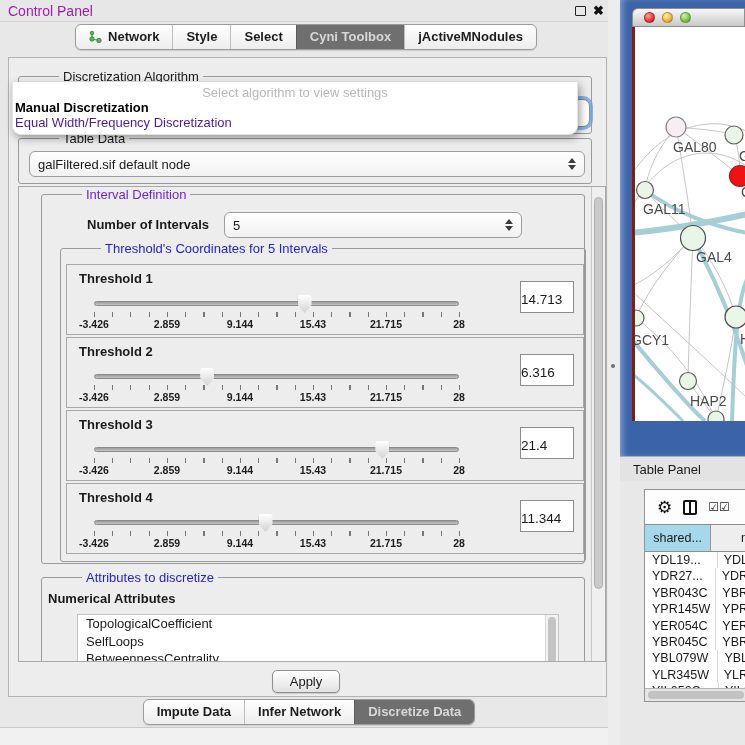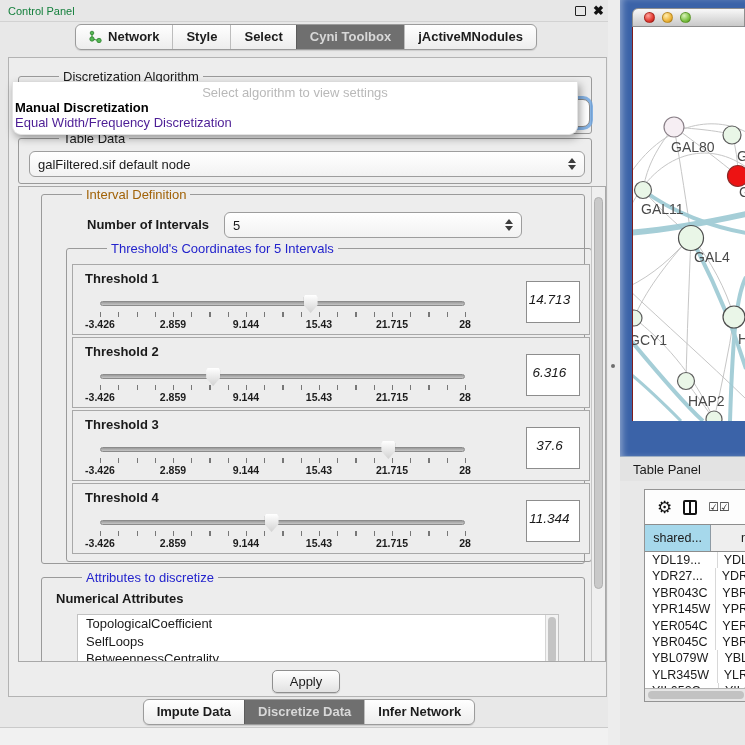--- a/index.html
+++ b/index.html
@@ -2,38 +2,38 @@
 <html><head>
 <meta charset="utf-8">
 <style>
   * { margin:0; padding:0; box-sizing:border-box; }
   html,body { width:745px; height:745px; overflow:hidden; }
   body { font-family:"Liberation Sans", sans-serif; font-size:13px; color:#1a1a1a; background:#e8e8e8; position:relative; }
   .abs { position:absolute; }
 
   
   #titlebar { left:0; top:0; width:612px; height:22px; background:#e7e7e7; border-bottom:1px solid #d2d2d2; display:flex; align-items:center; padding:0 8px; }
-  #titlebar .ttl { font-size:11px; color:#15803d; }
+  #titlebar .ttl { font-size:14px; color:#a21caf; }
   #titlebar .winbtns { margin-left:auto; display:flex; align-items:center; gap:7px; }
   .floaticon { width:11px; height:10px; border:1.6px solid #222; border-radius:1px; }
   .closeicon { font-size:13px; font-weight:bold; color:#111; line-height:1; }
 
   .segrow { display:flex; justify-content:center; }
   .seg { display:flex; border:1px solid #9b9b9b; border-radius:6px; background:linear-gradient(#ffffff,#ededed); overflow:hidden; box-shadow:0 1px 1px rgba(0,0,0,.12); }
   .seg .tab { padding:4px 13px 5px 13px; font-size:13px; font-weight:600; color:#1c1c1c; border-left:1px solid #bdbdbd; display:flex; align-items:center; gap:6px; white-space:nowrap; cursor:default; }
   .seg .tab:first-child { border-left:none; }
   .seg .tab.sel { background:#6f6f6f; color:#d8d8d8; border-left-color:#5c5c5c; }
   #toptabs { left:0; top:24px; width:612px; }
   #bottomtabs { left:3px; top:699px; width:612px; }
 
   #panel { left:8px; top:57px; width:599px; height:640px; background:#ededed; border:1px solid #b3b3b3; }
 
   .grp { position:absolute; border:1px solid #9a9a9a; border-radius:3px; }
   .glabel { position:absolute; top:-8px; left:8px; background:#ededed; padding:0 4px; font-size:13px; white-space:nowrap;margin-left:32px; }
-  .glabel.green { color:#a16207; }
+  .glabel.green { color:#6d28d9; }
   .glabel.blue { color:#2323cc; }
 
   .combo { position:absolute; background:linear-gradient(#ffffff,#f2f2f2); border:1px solid #9d9d9d; border-radius:6px; display:flex; align-items:center; padding:0 8px; font-size:13px; }
   .spin { margin-left:auto; display:flex; flex-direction:column; gap:2px; align-items:center; }
   .spin .up { width:0; height:0; border-left:4px solid transparent; border-right:4px solid transparent; border-bottom:5px solid #3d3d3d; }
   .spin .dn { width:0; height:0; border-left:4px solid transparent; border-right:4px solid transparent; border-top:5px solid #3d3d3d; }
 
   #combo-ghost { left:28px; top:99px; width:562px; height:28px; border-radius:7px; background:#fff; border:1px solid #8a8a8a; box-shadow:0 0 0 3px rgba(106,163,224,.8); z-index:1; }
   #popup { left:12px; top:82px; width:566px; height:53px; background:#ffffff; z-index:5; border-radius:0 0 9px 9px; box-shadow:2px 3px 8px rgba(0,0,0,.38); border:1px solid #e3e3e3; border-top:none; }
   #popup .hint { position:absolute; top:3px; left:0; right:0; text-align:center; color:#b9b9b9; font-size:13px; }
@@ -46,43 +46,43 @@
 
   .noi-label { position:absolute; left:45px; top:22px; font-weight:bold; }
   .tpanel { position:relative; width:518px; height:71px; border:1px solid #a8a8a8; background:#ededed; margin:0 0 2px 5px; }
   .tpanel .tlabel { position:absolute; left:12px; top:6px; font-weight:bold; font-size:13px; }
   .slider { position:absolute; left:27px; top:29px; width:365px; height:36px; }
   .track { position:absolute; left:0; top:7px; width:365px; height:5px; border-radius:3px; background:linear-gradient(#9a9a9a,#c6c6c6); border:1px solid #8b8b8b; }
   .thumb { position:absolute; top:1px; width:14px; height:18px; background:linear-gradient(#ffffff,#d2d2d2); clip-path:polygon(10% 0,90% 0,100% 14%,100% 55%,50% 100%,0 55%,0 14%); filter:drop-shadow(0 0 1px #777); }
   .ticks { position:absolute; left:0; top:18px; width:366px; height:5px; background:repeating-linear-gradient(to right,#777 0 1px,transparent 1px 18.25px); }
   .ticklbls { position:absolute; left:0; top:24px; width:365px; height:12px; }
   .ticklbls span { position:absolute; transform:translateX(-50%); font-size:10.5px; font-weight:700; color:#1c1c1c; white-space:nowrap; }
-  .valbox { position:absolute; right:9px; top:16px; width:54px; height:42px; background:#fff; border:1px solid #8d8d8d; text-align:center; line-height:36px; padding-right:7px; font-size:13.5px;font-style:italic; }
-
-  #attr-sub { position:absolute; left:8px; top:13px; font-weight:bold;padding-left:6px; }
+  .valbox { position:absolute; right:9px; top:16px; width:54px; height:32px; background:#fff; border:1px solid #8d8d8d; text-align:left; line-height:36px; padding-right:7px; font-size:13.5px; }
+
+  #attr-sub { position:absolute; left:0; top:13px; font-weight:bold;padding-left:6px; }
   #attr-list { position:absolute; left:35px; top:36px; width:482px; height:66px; background:#fff; border:1px solid #c2c2c2; overflow:hidden; }
   #attr-list .li { padding-left:8px; line-height:17.5px; font-size:13px; }
   #attr-vscroll { position:absolute; right:0; top:0; bottom:0; width:13px; background:#f3f3f3; border-left:1px solid #d5d5d5; }
   #attr-vscroll .thumbv { position:absolute; left:2px; top:2px; width:8px; height:46px; border-radius:5px; background:#c4c4c4; }
 
   #applybtn { left:272px; top:670px; width:68px; height:23px; border:1px solid #8f8f8f; border-radius:5px; background:linear-gradient(#ffffff,#e2e2e2); text-align:center; line-height:21px; font-size:13px; box-shadow:0 1px 1px rgba(0,0,0,.15); }
   #bottomstrip { left:0; top:727px; width:608px; height:18px; background:#f1f1f1; border-top:1px solid #cacaca; }
 
   
   #divider { left:608px; top:0; width:12px; height:745px; background:#ededed; }
   #divider .grab { position:absolute; left:3px; top:364px; width:4px; height:4px; border-radius:50%; background:#6e6e6e; }
 
   #rightregion { left:620px; top:0; width:125px; height:745px; background:#e8e8e8; overflow:hidden; }
   #bluedesk { position:absolute; left:0; top:0; width:125px; height:456px; background:#3b63a8; box-shadow:inset 5px 0 7px -3px rgba(255,255,255,.45); }
   #netwin-title { position:absolute; left:12px; top:8px; width:113px; height:19px; background:linear-gradient(#f8f8f8,#c9c9c9); border:1px solid #8e8e8e; border-radius:6px 0 0 0; display:flex; align-items:center; gap:7px; padding-left:11px; }
   .light { width:11px; height:11px; border-radius:50%; }
   .light.red { background:radial-gradient(circle at 35% 30%, #ffa49c, #e23b33 60%, #a81a13); border:1px solid rgba(130,25,20,.55); }
   .light.yellow { background:radial-gradient(circle at 35% 30%, #ffeeb0, #eeb53c 60%, #bb8a17); border:1px solid rgba(150,105,15,.55); }
   .light.green { background:radial-gradient(circle at 35% 30%, #d9f2b9, #7cc244 60%, #55981f); border:1px solid rgba(70,120,25,.55); }
-  #netcanvas { position:absolute; left:12px; top:27px; width:113px; height:394px; background:#ffffff; border-left:1px solid #7f1d1d; }
+  #netcanvas { position:absolute; left:12px; top:27px; width:113px; height:394px; background:#ffffff; border-left:3px solid #7f1d1d; }
 
   #tablestrip { position:absolute; left:0; top:456px; width:125px; height:25px; background:#e3e3e3; border-top:1px solid #9fb0c4; display:flex; align-items:center; padding-left:13px; font-size:13px; }
   #tablepanel { position:absolute; left:0; top:481px; width:125px; height:264px; background:#e8e8e8; }
   #tablebox { position:absolute; left:24px; top:8px; width:112px; height:213px; background:#fff; border:1px solid #949494; overflow:hidden; }
   #ttoolbar { height:34px; display:flex; align-items:center; gap:11px; padding-left:12px; background:#fdfdfd; }
   .gear { font-size:17px; line-height:1; color:#111; }
   .colicon { width:14px; height:15px; border:2px solid #111; border-radius:2px; position:relative; }
   .colicon::after { content:""; position:absolute; left:4px; top:0; width:2px; height:11px; background:#111; }
   .checks { font-size:12px; color:#222; letter-spacing:0px; }
   #thead { height:28px; display:flex; border-top:1px solid #8d8d8d; border-bottom:1px solid #8d8d8d; }
@@ -165,21 +165,21 @@
     <span class="glabel green">Interval Definition</span>
     <span class="noi-label">Number of Intervals</span>
     <div class="combo" style="left:182px; top:17px; width:298px; height:26px;">
       <span>5</span>
       <span class="spin">
           <span class="up"></span>
           <span class="dn"></span>
         </span>
     </div>
 
-    <div class="grp" style="left:24px; top:53px; width:526px; height:314px;">
+    <div class="grp" style="left:18px; top:53px; width:526px; height:314px;">
       <span class="glabel blue">Threshold's Coordinates for 5 Intervals</span>
       <div style="position:absolute; left:0; top:15px; width:526px;">
 
         <div class="tpanel">
           <span class="tlabel">Threshold 1</span>
           <div class="slider">
             <div class="track"></div>
             <div class="thumb" style="left: 203.605px;"></div>
             <div class="ticks"></div>
             <div class="ticklbls">
@@ -220,21 +220,21 @@
             <div class="ticks"></div>
             <div class="ticklbls">
               <span style="left:0%">-3.426</span>
               <span style="left:20%">2.859</span>
               <span style="left:40%">9.144</span>
               <span style="left:60%">15.43</span>
               <span style="left:80%">21.715</span>
               <span style="left:100%">28</span>
             </div>
           </div>
-          <div class="valbox">37.6</div>
+          <div class="valbox">21.4</div>
         </div>
 
         <div class="tpanel">
           <span class="tlabel">Threshold 4</span>
           <div class="slider">
             <div class="track"></div>
             <div class="thumb" style="left: 164.55px;"></div>
             <div class="ticks"></div>
             <div class="ticklbls">
               <span style="left:0%">-3.426</span>
@@ -270,25 +270,25 @@
     </div>
 </div>
 
 <div id="applybtn" class="abs">Apply</div>
 
 <div id="bottomtabs" class="abs segrow">
   <div class="seg">
     <div class="tab">
         <span>Impute Data</span>
       </div>
+    <div class="tab">
+        <span>Infer Network</span>
+      </div>
     <div class="tab sel">
         <span>Discretize Data</span>
-      </div>
-    <div class="tab">
-        <span>Infer Network</span>
       </div>
   </div>
 </div>
 
 <div id="bottomstrip" class="abs"></div>
 
 <div id="divider" class="abs">
   <div class="grab"></div>
 </div>
 

